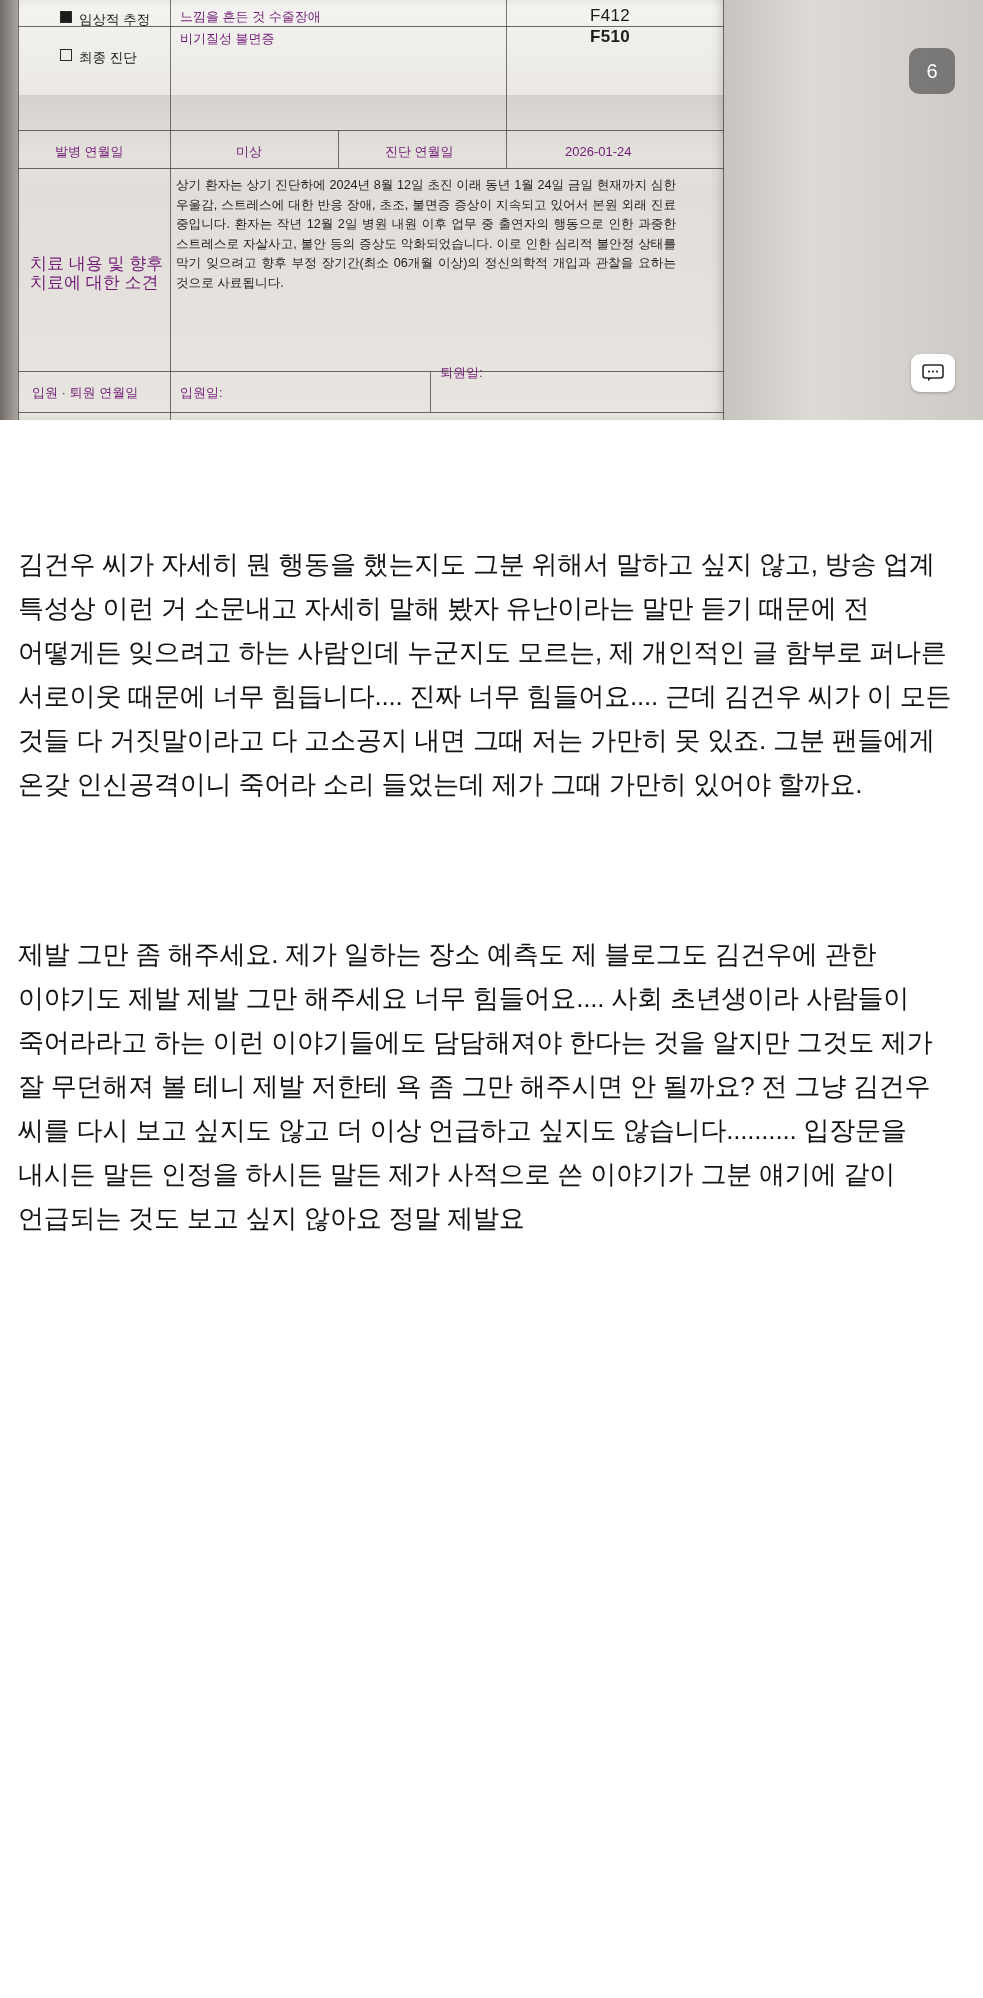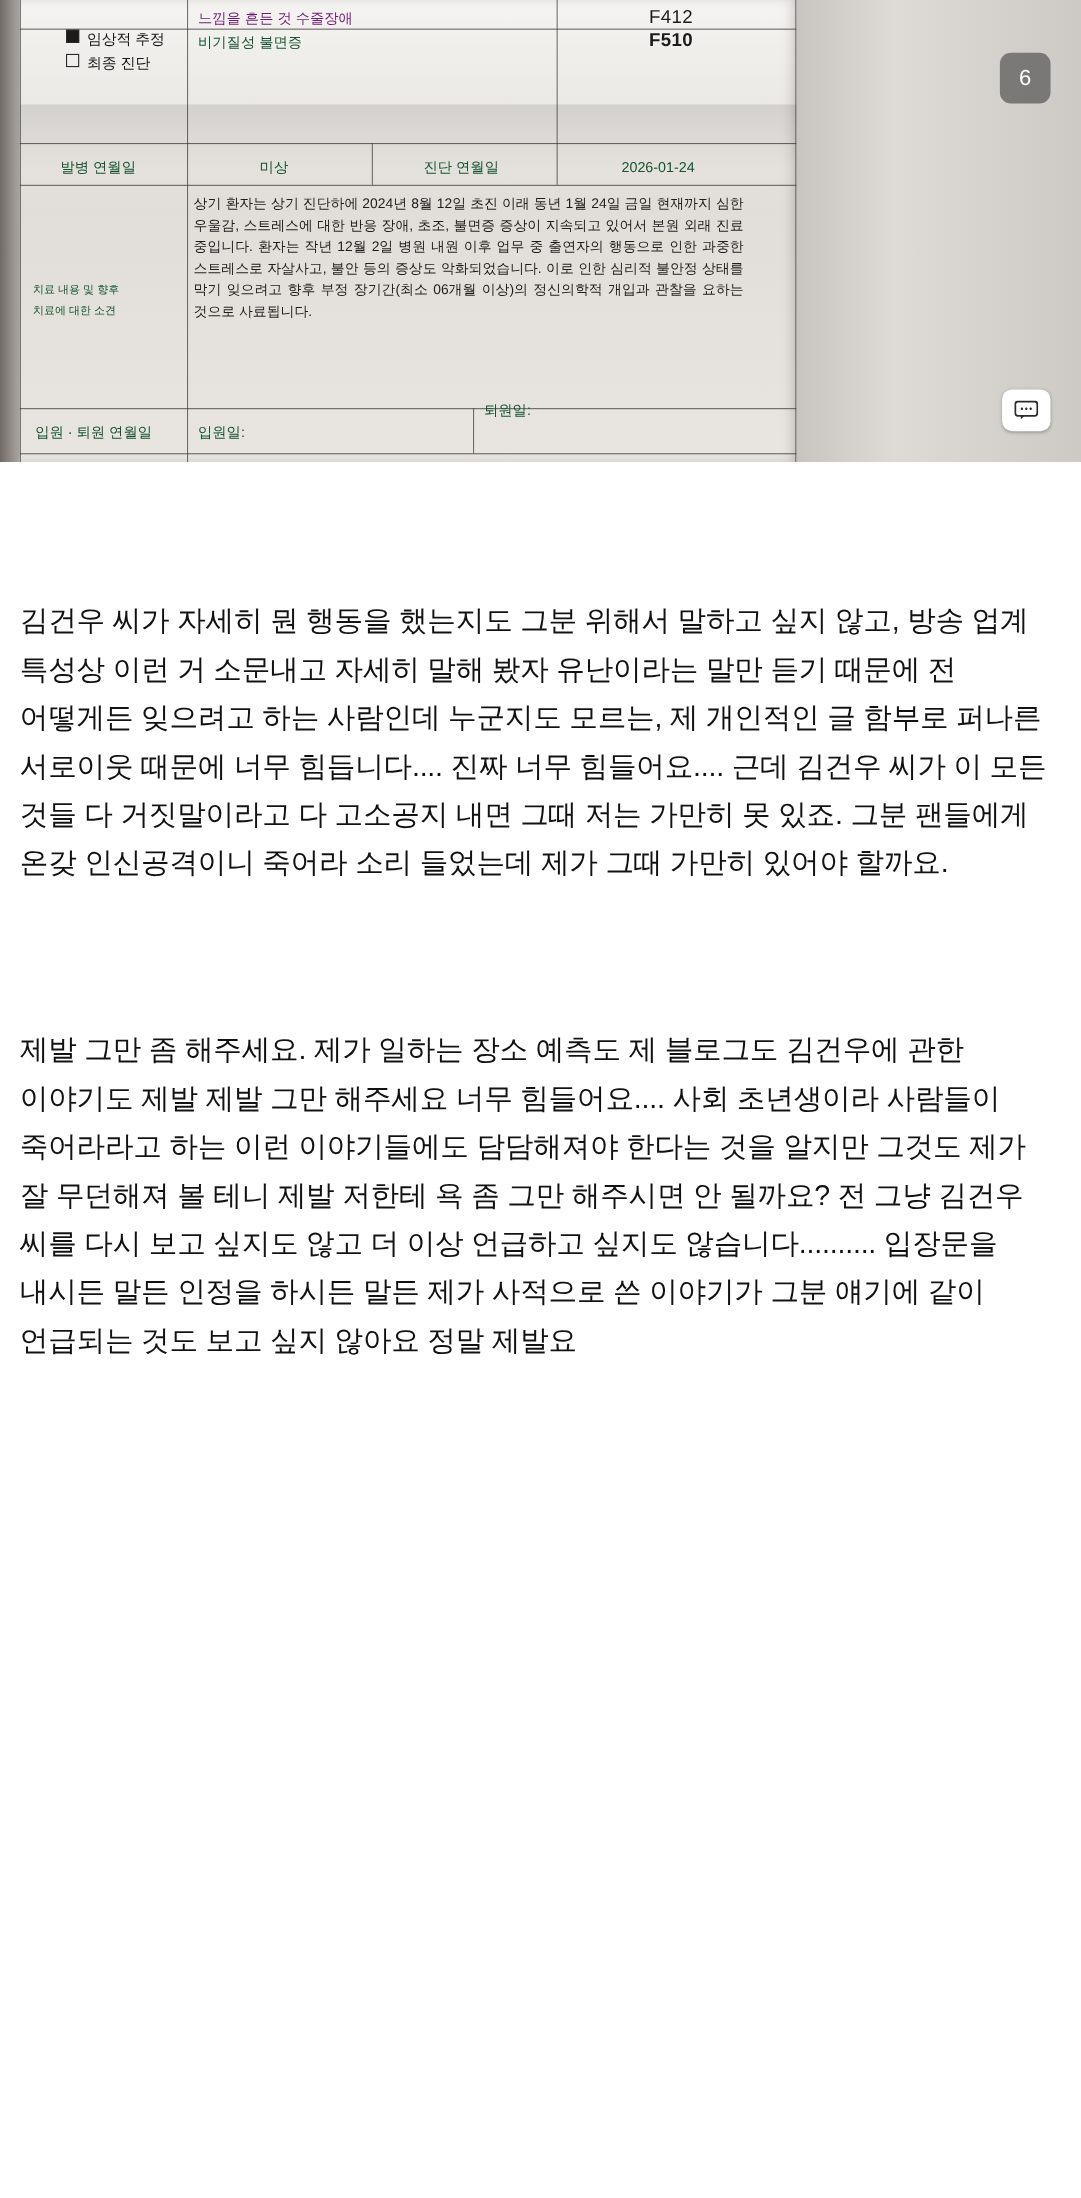--- a/index.html
+++ b/index.html
@@ -72,25 +72,25 @@
     position: absolute;
     width: 1px;
     background: #3c3a38;
     opacity: .7;
   }
 
   .cellText {
     position: absolute;
     font-size: 13px;
     line-height: 17px;
-    color: #14532d;
+    color: #701a75;
     white-space: pre;
     font-family: "Liberation Sans", "DejaVu Sans", sans-serif;
   }
-  .small { font-size: 10px; }
+  .small { font-size: 17px; }
 
   .checkbox-row {
     position: absolute;
     font-size: 13.5px;
     line-height: 20px;
     color: #191818;
   }
   .chk {
     display: inline-block;
     width: 10px; height: 10px;
@@ -186,21 +186,21 @@
     <div class="rule-h" style="top:371px;"></div>
     <div class="rule-h" style="top:412px;"></div>
 
     <div class="rule-v" style="left:18px; top:0; height:420px;"></div>
     <div class="rule-v" style="left:170px; top:0; height:420px;"></div>
     <div class="rule-v" style="left:338px; top:130px; height:38px;"></div>
     <div class="rule-v" style="left:506px; top:0; height:168px;"></div>
     <div class="rule-v" style="left:430px; top:371px; height:41px;"></div>
     <div class="rule-v" style="left:723px; top:0; height:420px;"></div>
 
-    <div class="checkbox-row" style="left:60px; top:26px;font-family:Liberation Serif, serif;">
+    <div class="checkbox-row" style="left:60px; top:10px;">
       <span class="chk filled"></span><span>임상적 추정</span>
     </div>
     <div class="checkbox-row" style="left:60px; top:48px;">
       <span class="chk"></span><span>최종 진단</span>
     </div>
 
     <div class="cellText" style="left:180px; top:8px; color:#701a75;">느낌을 흔든 것 수줄장애</div>
     <div class="cellText" style="left:180px; top:30px;">비기질성 불면증</div>
 
     <div class="codes" style="left:590px; top:6px;">F412</div>

